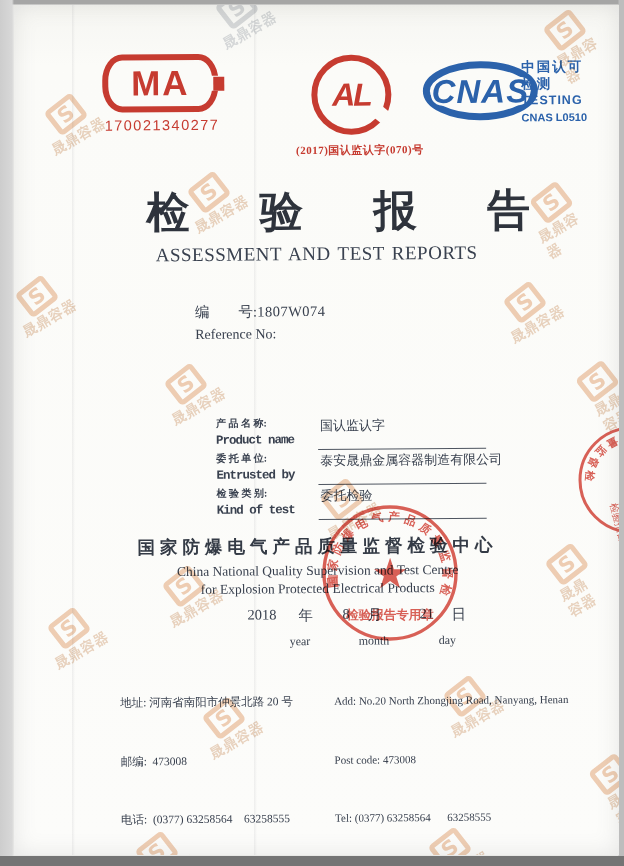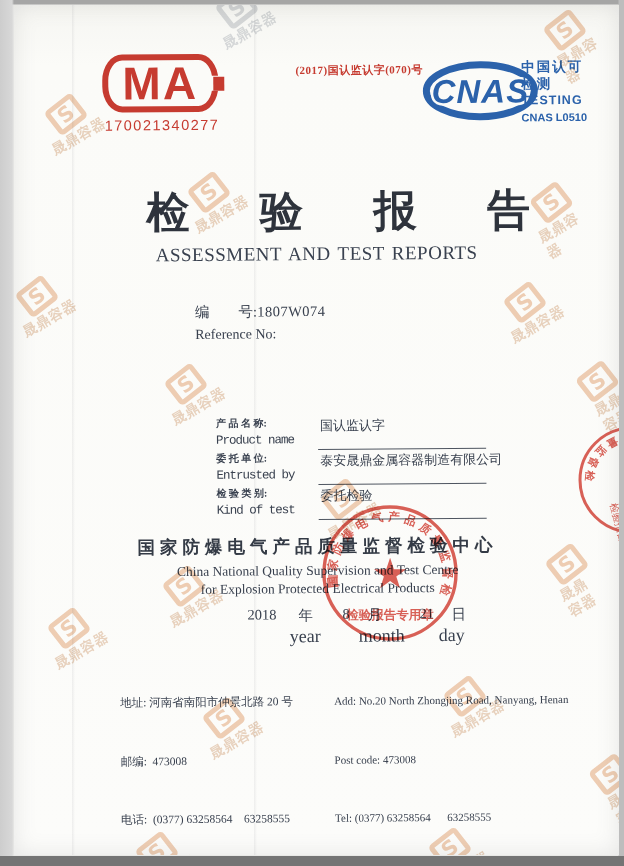--- a/index.html
+++ b/index.html
@@ -25,21 +25,21 @@
     overflow:hidden;
   }
   .crease{position:absolute;top:0;bottom:0;width:3px;pointer-events:none;
     background:linear-gradient(90deg,rgba(130,130,138,.12),rgba(130,130,138,0));}
   .content{position:absolute;inset:0;transform:rotate(-0.45deg);color:var(--ink);}
 
   
   .cma{position:absolute;left:91px;top:48px;width:160px;}
   .cma-box{position:relative;width:116px;height:58px;border:6px solid var(--red);
     border-radius:20px/26px;display:flex;align-items:center;justify-content:center;}
-  .cma-box span{font-family:"Liberation Sans",sans-serif;font-weight:bold;font-size:46px;
+  .cma-box span{font-family:"Liberation Sans",sans-serif;font-weight:bold;font-size:35px;
     letter-spacing:2px;color:var(--red);}
   .cma-gap{position:absolute;right:-7px;top:16px;width:8px;height:15px;background:var(--paper);}
   .cma-tab{position:absolute;right:-12px;top:17px;width:11px;height:14px;background:var(--red);}
   .cma-num{margin-top:5px;margin-left:2px;color:var(--red);font-family:"Liberation Sans",sans-serif;
     font-size:14.5px;letter-spacing:1.5px;}
 
   .cal{position:absolute;left:286px;top:50px;width:150px;}
   .cal-circle{position:relative;width:80px;height:80px;border:6px solid var(--red);border-radius:50%;
     display:flex;align-items:center;justify-content:center;margin-left:14px;}
   .cal-circle span{font-family:"Liberation Sans",sans-serif;font-weight:800;font-style:italic;
@@ -67,36 +67,36 @@
   .ref{position:absolute;left:182px;top:297px;font-size:14.5px;}
   .ws-pre{white-space:pre;}
   .ref-val{letter-spacing:.5px;}
   .ref-l2{margin-top:5px;font-size:14px;}
 
   
   .fields{position:absolute;left:200px;top:411px;width:285px;}
   .frow{position:relative;height:35px;}
   .f-zh{position:absolute;left:2px;top:0;font-size:10px;font-weight:600;white-space:pre;}
   .f-en{position:absolute;left:2px;top:17px;font-size:12.5px;font-family:"Liberation Mono",monospace;
-    letter-spacing:-1px;}
+    letter-spacing:-1px;font-weight:bold;}
   .f-val{position:absolute;left:106px;top:1px;font-size:13px;white-space:nowrap;}
   .f-line{position:absolute;left:104px;bottom:1px;width:168px;border-bottom:1px solid #4e5560;}
 
   
   .issuer-zh{position:absolute;left:0;top:529px;width:100%;text-align:center;font-size:17.5px;
     font-weight:bold;letter-spacing:5px;color:#343b46;}
   .issuer-en1{position:absolute;left:0;top:558px;width:100%;text-align:center;font-size:13.5px;}
   .issuer-en2{position:absolute;left:0;top:576px;width:100%;text-align:center;font-size:13.5px;}
 
   
   .dateline{position:absolute;left:0;top:601px;width:100%;height:42px;font-size:14.5px;}
   .dateline span{position:absolute;}
   .d-year{left:232px;} .d-yu{left:283px;} .d-month{left:327px;} .d-mu{left:352px;}
   .d-day{left:404px;} .d-du{left:436px;}
-  .d-lbl{top:20px;font-size:18px;}
+  .d-lbl{top:28px;font-size:12px;}
   .l-year{left:274px;} .l-month{left:343px;} .l-day{left:423px;}
 
   
   .contacts{position:absolute;left:0;top:648px;width:100%;font-size:11.5px;line-height:19.5px;}
   .c-zh{position:absolute;left:104px;width:220px;white-space:pre;}
   .c-en{position:absolute;left:318px;width:260px;white-space:pre;font-size:11px;}
 
   
   .wm-layer{position:absolute;inset:0;pointer-events:none;mix-blend-mode:multiply;}
   .wm{position:absolute;transform:translate(-50%,-50%) rotate(-30deg);display:flex;
@@ -127,20 +127,24 @@
     <div class="cma">
       <div class="cma-box">
         <span>MA</span>
         <i class="cma-gap"></i>
         <i class="cma-tab"></i>
       </div>
       <div class="cma-num">170021340277</div>
     </div>
 
     <div class="cal">
+      <div class="cal-circle">
+        <span>AL</span>
+        <i class="cal-gap"></i>
+      </div>
       <div class="cal-cap">(2017)国认监认字(070)号</div>
     </div>
 
     <div class="cnas">
       <svg width="118" height="72" viewBox="0 0 118 72">
         <ellipse cx="58" cy="36" rx="54" ry="26" fill="none" style="stroke:var(--blue)" stroke-width="7"></ellipse>
         <text x="58" y="48" text-anchor="middle" font-family="Liberation Sans,sans-serif" font-size="33" font-style="italic" font-weight="bold" letter-spacing="1" style="fill:var(--blue);paint-order:stroke;stroke:#fbfbf8;stroke-width:5px">CNAS</text>
       </svg>
       <div class="cnas-col">
         <div class="cnas-l1">中国认可</div>

